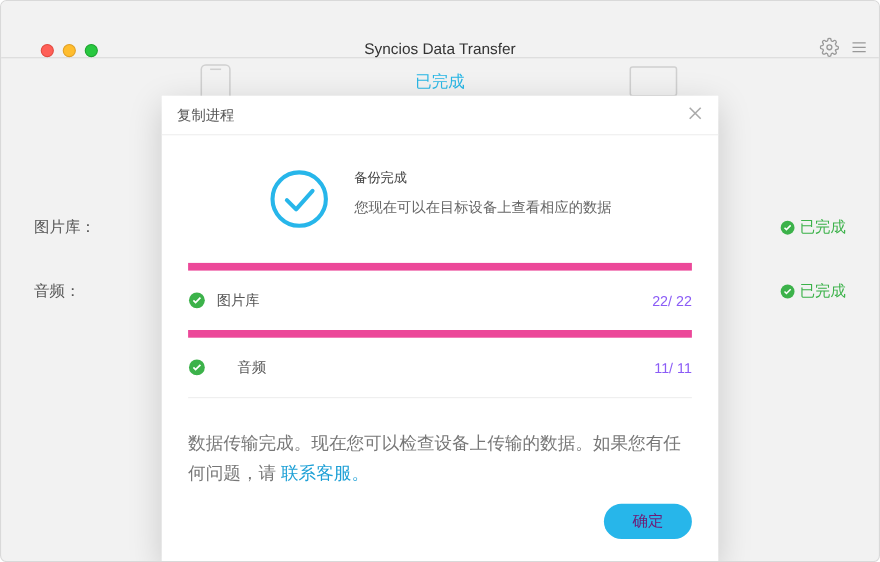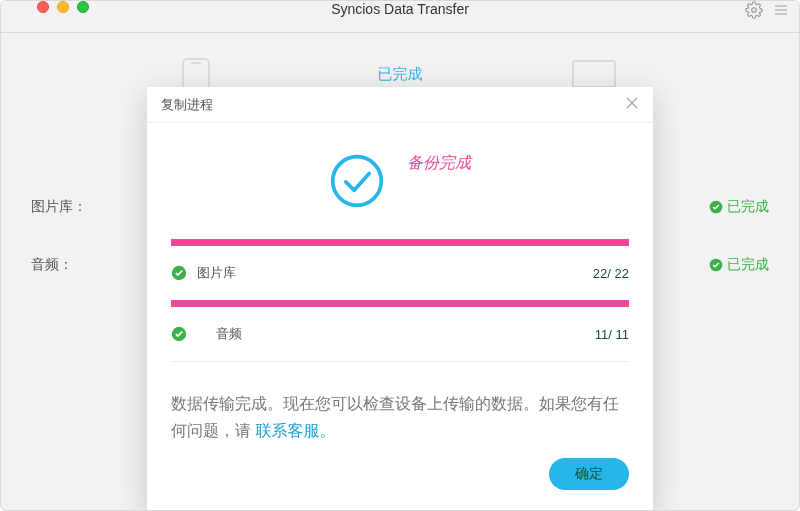--- a/index.html
+++ b/index.html
@@ -1,18 +1,18 @@
 <!DOCTYPE html>
 <html><head>
 <meta charset="utf-8">
 <style>
   * { box-sizing: border-box; margin: 0; padding: 0; }
   html, body { width: 800px; height: 511px; font-family: -apple-system, "Helvetica Neue", Arial, sans-serif; background: #fff; }
   .window { width: 800px; height: 511px; border: 1px solid #d9d9d9; border-radius: 6px; overflow: hidden; background: #f2f2f2; position: relative; }
-  .titlebar { height: 32px; border-bottom: 1px solid #d9d9d9; display: flex; align-items: flex-start; background: #f2f2f2; position: relative; padding-left: 24px; }
+  .titlebar { height: 52px; border-bottom: 1px solid #d9d9d9; display: flex; align-items: flex-end; background: #f2f2f2; position: relative; padding-left: 24px; }
   .traffic { display: flex; gap: 8px; margin-left: 12px; }
   .dot { width: 12px; height: 12px; border-radius: 50%; }
   .dot.red { background: #ff5f57; border: 1px solid #e24b41; }
   .dot.yellow { background: #ffbd2e; border: 1px solid #e1a126; }
   .dot.green { background: #28c840; border: 1px solid #1fa531; }
   .title { position: absolute; left: 0; right: 0; text-align: center; font-size: 14px; color: #333; }
   .title-right { position: absolute; right: 10px; display: flex; gap: 10px; align-items: center; color: #888; }
   .gear svg, .hamburger svg { display: block; }
   .bg-content { position: absolute; top: 36px; left: 0; right: 0; bottom: 0; padding: 20px 30px; }
   .bg-header { text-align: center; margin-top: 8px; }
@@ -27,31 +27,31 @@
   .bg-row .status { margin-left: auto; color: #3cb24a; font-weight: 500; display: flex; align-items: center; gap: 4px; }
   .green-check-small { width: 14px; height: 14px; }
 
   .modal-backdrop { position: absolute; top: 36px; left: 0; right: 0; bottom: 0; display: flex; justify-content: center; align-items: flex-start; }
   .modal { width: 506px; background: #fff; margin-top: 50px; box-shadow: 0 8px 30px rgba(0,0,0,0.18); display: flex; flex-direction: column; justify-content: space-between; }
   .modal-header { height: 36px; display: flex; align-items: center; padding: 0 14px; font-size: 13px; color: #555; border-bottom: 1px solid #eee; }
   .modal-header .close { margin-left: auto; cursor: pointer; color: #999; }
   .modal-body { padding: 30px 24px 10px 24px; }
   .result { display: flex; gap: 22px; align-items: flex-start; justify-content: center; margin-bottom: 30px; }
   .big-check { width: 56px; height: 56px; }
-  .result-text .t1 { color: #ec4899; font-size: 16px; margin-bottom: 10px; font-weight: 500; font-style: italic; }
+  .result-text .t1 { color: #404040; font-size: 12px; margin-bottom: 10px; font-weight: 500; }
   .result-text .t2 { color: #666; font-size: 13px; }
   .item-row { display: flex; align-items: center; padding: 18px 0; font-size: 13px; color: #555; border-top: 7px solid #ec4899; }
   .item-row:last-child { border-bottom: 1px solid #eee; gap: 19px; }
   .item-row .chk { margin-right: 10px; }
-  .item-row .count { margin-left: auto; color: #14532d; }
+  .item-row .count { margin-left: auto; color: #8b5cf6; }
   .modal-footer { padding: 18px 24px 22px 24px; }
   .footer-text { font-size: 16px; color: #777; line-height: 1.7; }
   .footer-text a { color: #1ea0d6; text-decoration: none; }
   .ok-row { text-align: right; margin-top: 14px; }
-  .ok-btn { background: #27b6ea; color: #14532d; border: none; border-radius: 16px; padding: 7px 26px; font-size: 14px; cursor: pointer; }
+  .ok-btn { background: #27b6ea; color: #701a75; border: none; border-radius: 16px; padding: 7px 26px; font-size: 14px; cursor: pointer; }
 </style>
 </head>
 <body>
 
 <div class="window">
 
   <div class="titlebar">
     <div class="traffic">
       <div class="dot red"></div>
       <div class="dot yellow"></div>
@@ -140,20 +140,21 @@
         </span>
       </div>
       <div class="modal-body">
         <div class="result">
           <svg class="big-check" viewBox="0 0 60 60">
             <circle cx="30" cy="30" r="26" fill="none" stroke="#27b6ea" stroke-width="4"></circle>
             <path d="M18 31 L27 40 L43 22" fill="none" stroke="#27b6ea" stroke-width="4" stroke-linecap="round" stroke-linejoin="round"></path>
           </svg>
           <div class="result-text">
             <div class="t1">备份完成</div>
+            <div class="t2">您现在可以在目标设备上查看相应的数据</div>
           </div>
         </div>
         <div class="item-row">
           <svg class="chk" width="16" height="16" viewBox="0 0 20 20">
               <circle cx="10" cy="10" r="9" fill="#3cb24a"></circle>
               <path d="M6 10l2.5 2.5L14 7" stroke="#fff" stroke-width="2" fill="none"></path>
             </svg>
           <span>图片库</span>
           <span class="count">22/ 22</span>
         </div>

